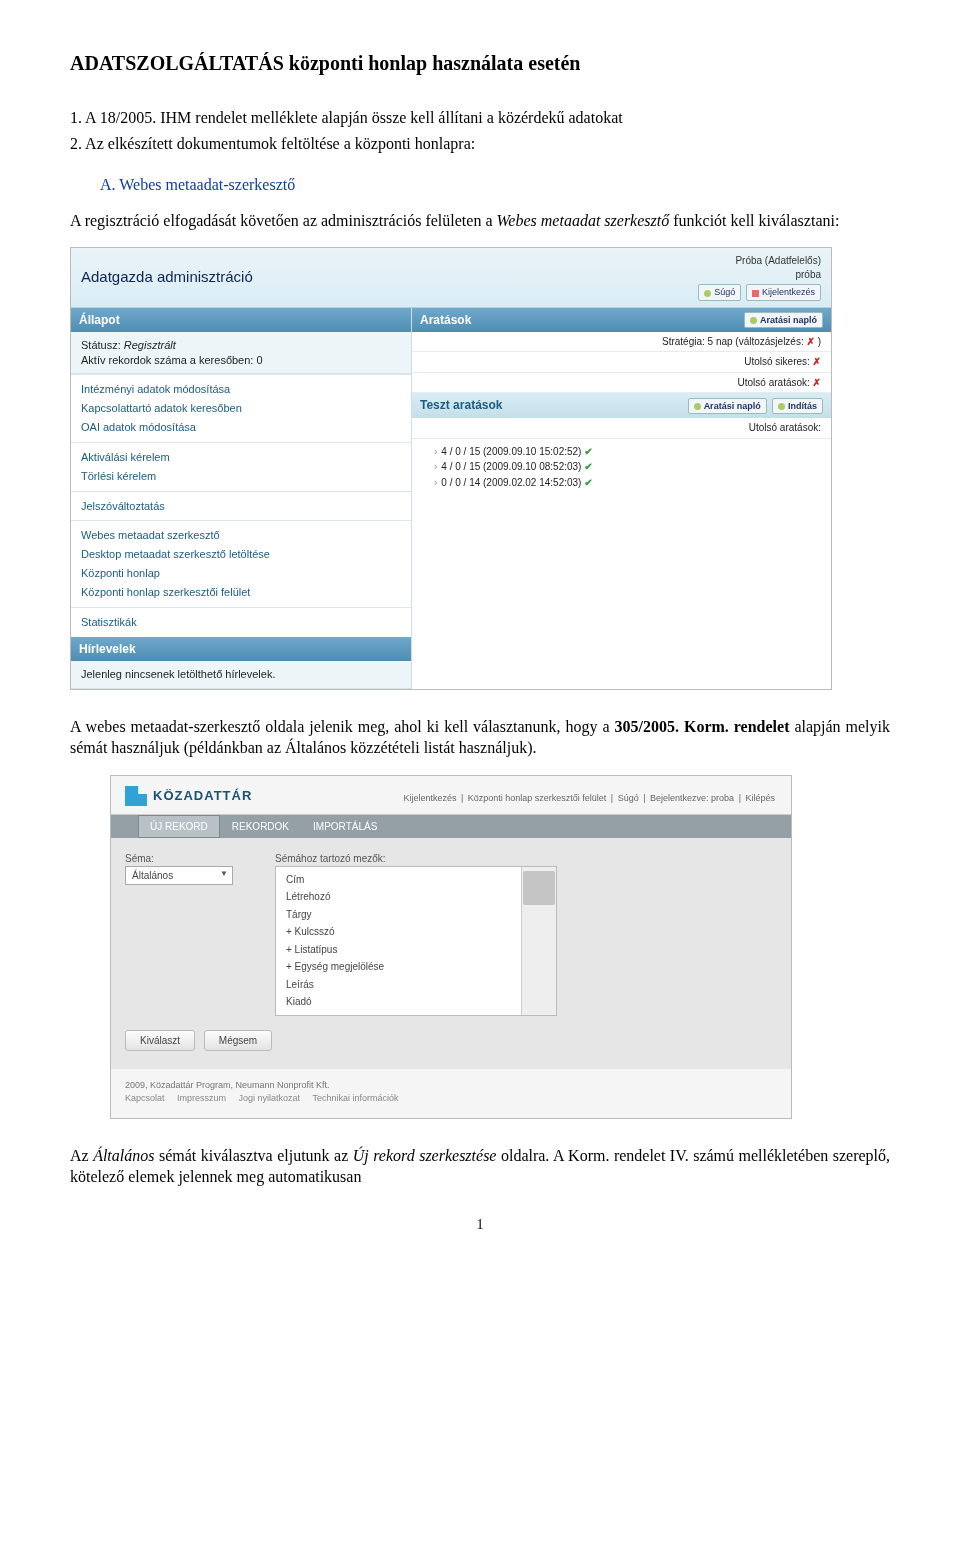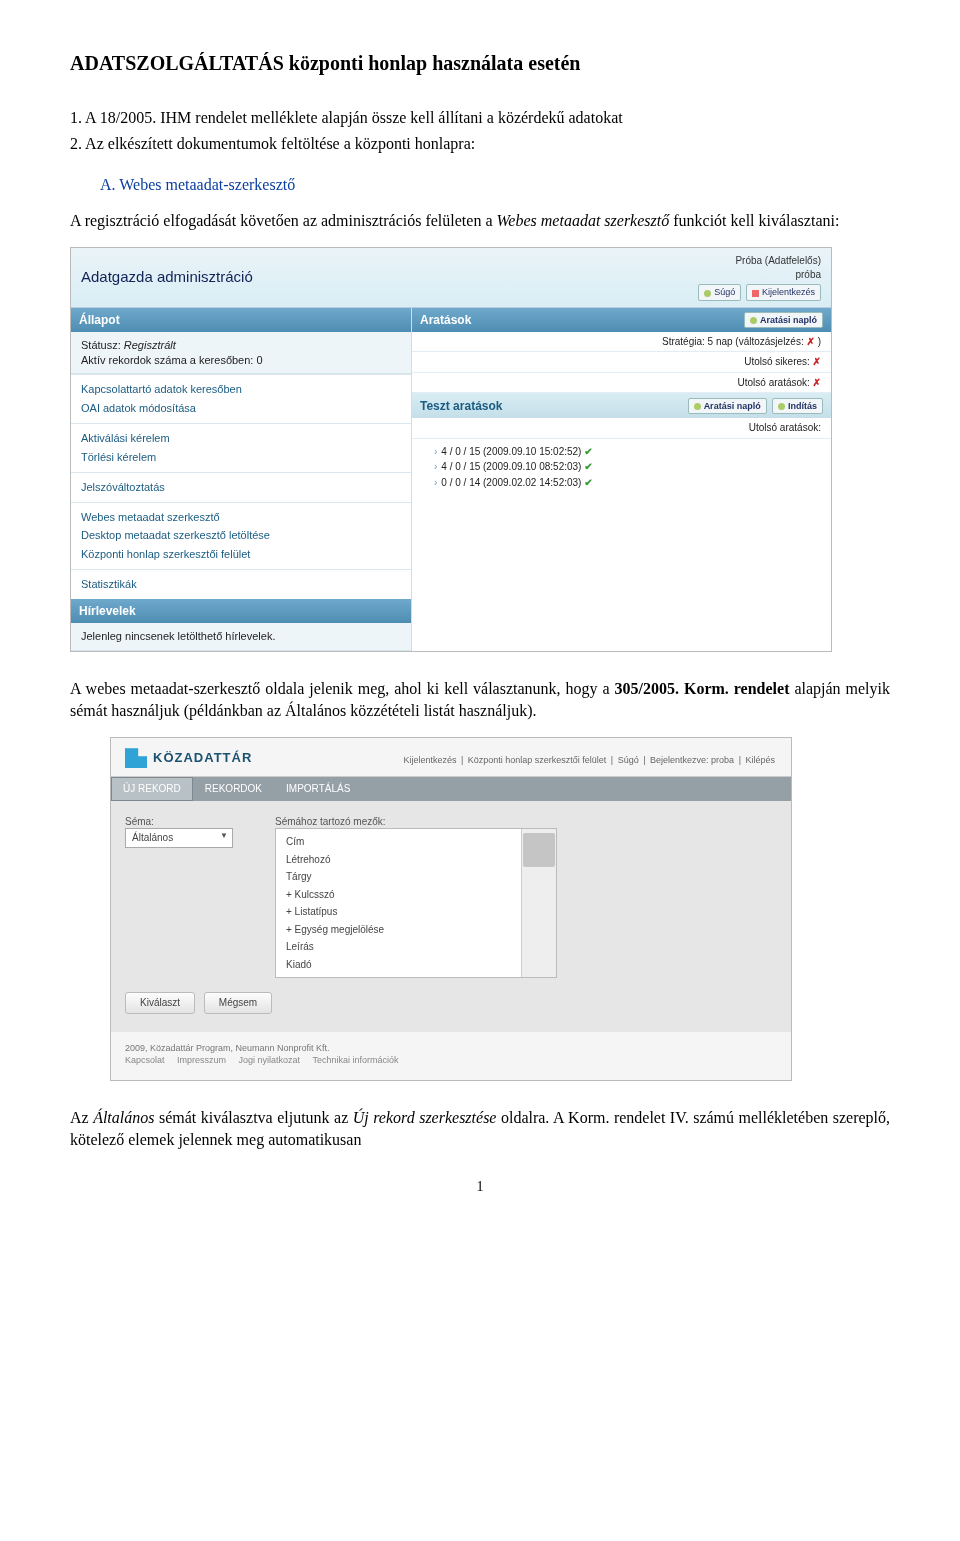--- a/index.html
+++ b/index.html
@@ -53,21 +53,21 @@
   .icon-sq { display:inline-block; width:7px; height:7px;
     background:#e66; margin-right:3px; vertical-align:middle; }
 
   .s1-body { display: flex; }
   .s1-col { padding: 0; }
   .s1-left { width: 340px; border-right: 1px solid #cde; }
   .s1-right { flex: 1; }
   .s1-section-head {
     background: linear-gradient(#6fa9cc,#4e8db2); color: #fff;
     font-weight: bold; font-size: 12px; padding: 4px 8px;
-    display: flex; justify-content: space-between; align-items: center;
+    display: flex; justify-content: space-between; 
   }
   .s1-section-head .mini-btn { color:#236; }
   .s1-block { background: #eef5f9; padding: 6px 10px; border-bottom: 1px solid #d5e3ea; }
   .s1-links a {
     display: block; color: #1a5c82; text-decoration: none;
     padding: 2px 10px; font-size: 11px;
   }
   .s1-links .group { border-top: 1px solid #dbe7ee; padding: 5px 0; }
   .s1-field { padding: 3px 10px; border-bottom: 1px solid #e3eef4; font-size: 10px; text-align: right; }
   .redx { color: #c22; font-weight: bold; }
@@ -82,21 +82,21 @@
     display:flex; justify-content:space-between; align-items:flex-start;}
   .s2-logo { display:flex; align-items:center; gap:6px; margin-bottom:8px;}
   .s2-logo .mark { width:22px; height:20px; background:#2fa3d6;
     clip-path: polygon(0 0, 60% 0, 60% 40%, 100% 40%, 100% 100%, 0 100%);
   }
   .s2-logo-text { font-weight:bold; font-size:13px; letter-spacing:1px; color:#1a5270; }
   .s2-toplinks { font-size:9px; color:#666; padding-top:6px; }
   .s2-toplinks span { margin:0 2px; }
   .s2-tabs { background:#94a0a6; display:flex; }
   .s2-tab { padding:5px 12px; font-size:10px; color:#fff; }
-  .s2-tab.active { background:#b8c1c6; color:#fff; box-shadow: inset 0 0 0 1px #7c8a90;}
+  .s2-tab.active { background:#b8c1c6; color:#fff; box-shadow: inset 0 0 0 1px #7c8a90; margin-left: 27px;}
   .s2-panel { background:#e6e6e6; padding:10px 14px 18px; }
   .s2-panel-title {
     background:linear-gradient(#fdfdfd,#e9e9e9);
     border:1px solid #cfcfcf; border-radius:3px;
     padding:5px 10px; font-weight:bold; color:#555; font-size:11px;
     margin-bottom:10px;
   }
   .s2-row { display:flex; gap:20px; }
   .s2-label { width:130px; font-size:10px; color:#555; padding-top:4px;}
   .s2-select {
@@ -154,33 +154,35 @@
     <div class="s1-col s1-left">
       <div class="s1-section-head">
           <span>Állapot</span>
         </div>
       <div class="s1-block">
         <div><span>Státusz:</span> <span class="italic">Regisztrált</span></div>
         <div>Aktív rekordok száma a keresőben: 0</div>
       </div>
       <div class="s1-links">
         <div class="group">
+          <a>Intézményi adatok módosítása</a>
           <a>Kapcsolattartó adatok keresőben</a>
           <a>OAI adatok módosítása</a>
         </div>
         <div class="group">
           <a>Aktiválási kérelem</a>
           <a>Törlési kérelem</a>
         </div>
         <div class="group">
           <a>Jelszóváltoztatás</a>
         </div>
         <div class="group">
           <a>Webes metaadat szerkesztő</a>
           <a>Desktop metaadat szerkesztő letöltése</a>
+          <a>Központi honlap</a>
           <a>Központi honlap szerkesztői felület</a>
         </div>
         <div class="group">
           <a>Statisztikák</a>
         </div>
       </div>
       <div class="s1-section-head">
           <span>Hírlevelek</span>
         </div>
       <div class="s1-block">Jelenleg nincsenek letölthető hírlevelek.</div>

